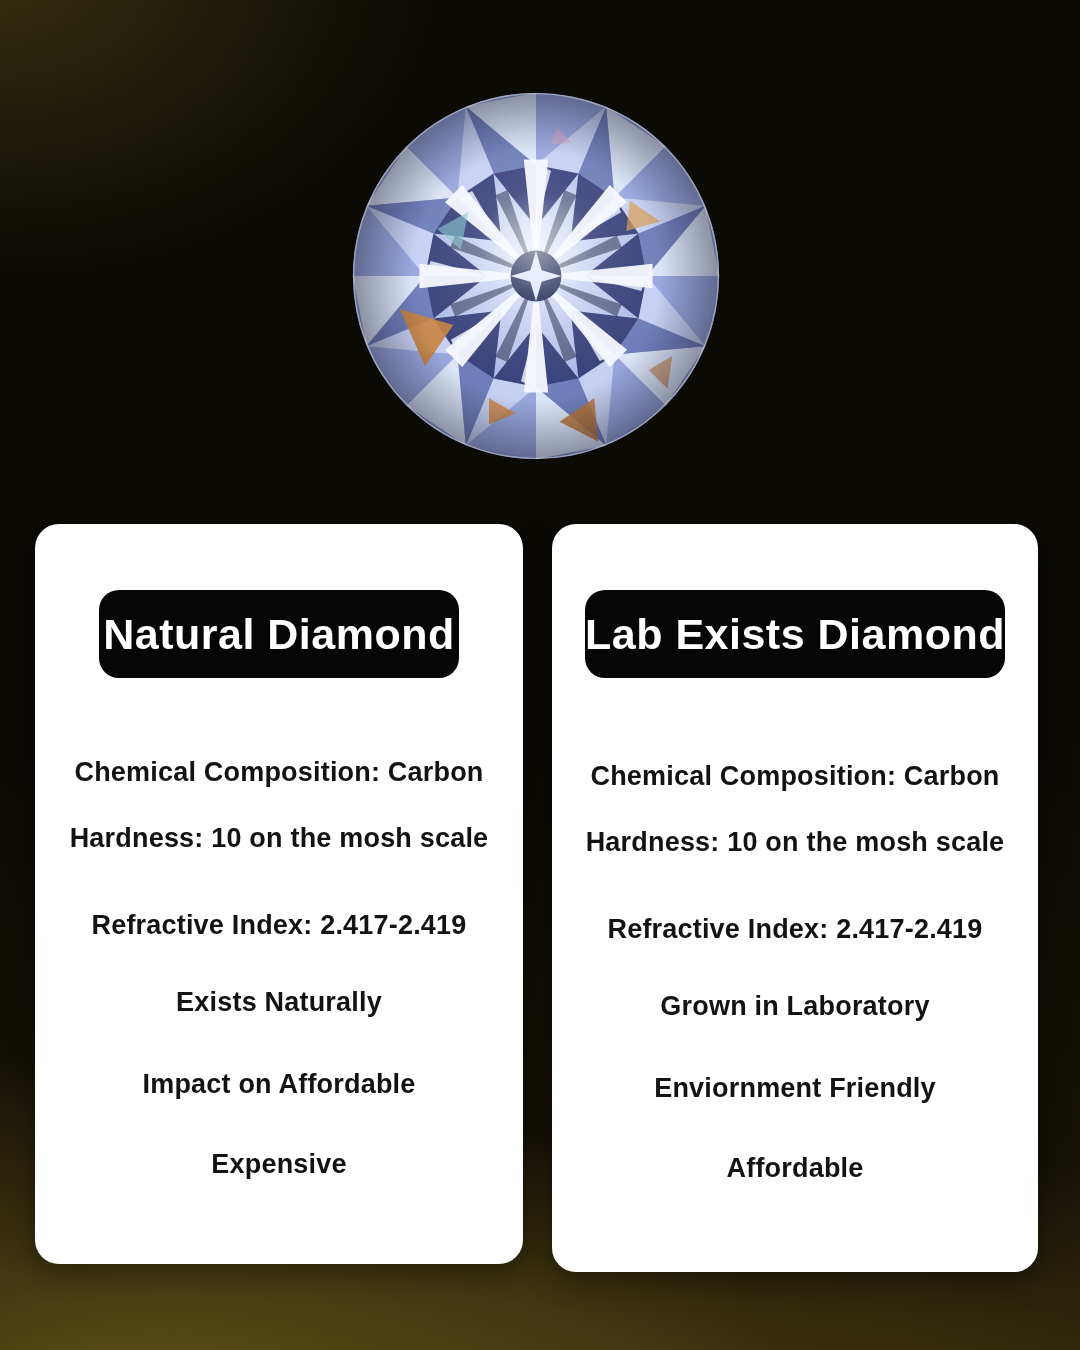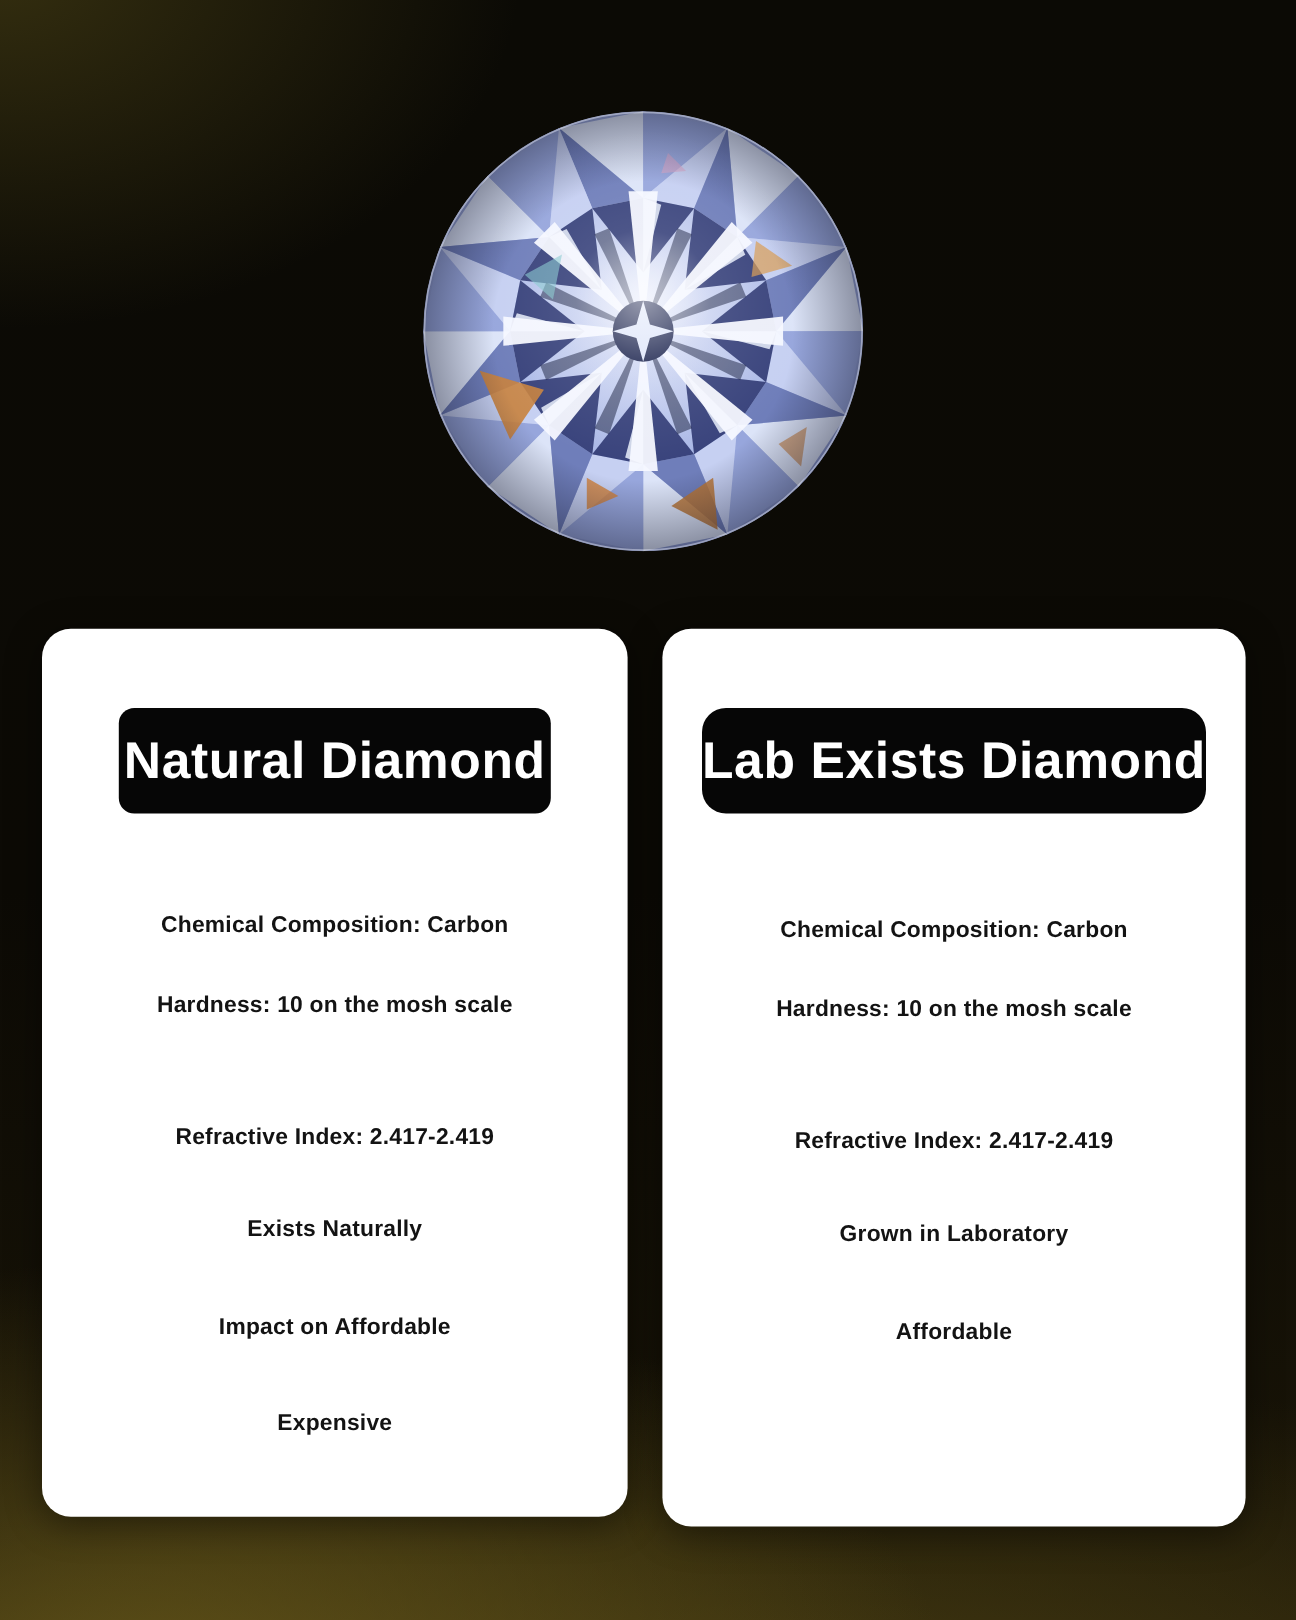--- a/index.html
+++ b/index.html
@@ -31,38 +31,38 @@
   .card--left{left:35px;width:488px;height:740px;}
   .card--right{left:552px;width:486px;height:748px;}
 
   .pill{
     margin:66px auto 0 auto;
     height:88px;
     background:#060606;
     border-radius:20px;
     display:flex;align-items:center;justify-content:center;
   }
-  .card--left .pill{width:360px;border-radius:13px;}
+  .card--left .pill{width:360px;}
   .card--right .pill{width:420px;}
   .pill span{
     color:#ffffff;
     font-size:43px;font-weight:700;letter-spacing:.5px;
     white-space:nowrap;
   }
 
   .rows{display:flex;flex-direction:column;align-items:center;}
   .row{
-    font-size:19px;font-weight:600;color:#131313;
+    font-size:27px;font-weight:600;color:#131313;
     line-height:34px;height:34px;
     letter-spacing:.2px;white-space:nowrap;
     text-align:center;
   }
   .row:nth-child(1){margin-top:77px;}
   .row:nth-child(2){margin-top:32px;}
-  .row:nth-child(3){margin-top:76px;}
+  .row:nth-child(3){margin-top:53px;}
   .row:nth-child(4){margin-top:43px;}
   .row:nth-child(5){margin-top:48px;}
   .row:nth-child(6){margin-top:46px;}
   .card--right .row:nth-child(1){margin-top:81px;}
 </style>
 </head>
 <body>
 
 <div class="canvas">
 
@@ -166,17 +166,18 @@
 
   <div class="card card--right">
     <div class="pill">
       <span>Lab Exists Diamond</span>
     </div>
     <div class="rows">
       <div class="row">Chemical Composition: Carbon</div>
       <div class="row">Hardness: 10 on the mosh scale</div>
       <div class="row">Refractive Index: 2.417-2.419</div>
       <div class="row">Grown in Laboratory</div>
+      <div class="row">Enviornment Friendly</div>
       <div class="row">Affordable</div>
     </div>
   </div>
 
 </div>
 
 </body></html>

